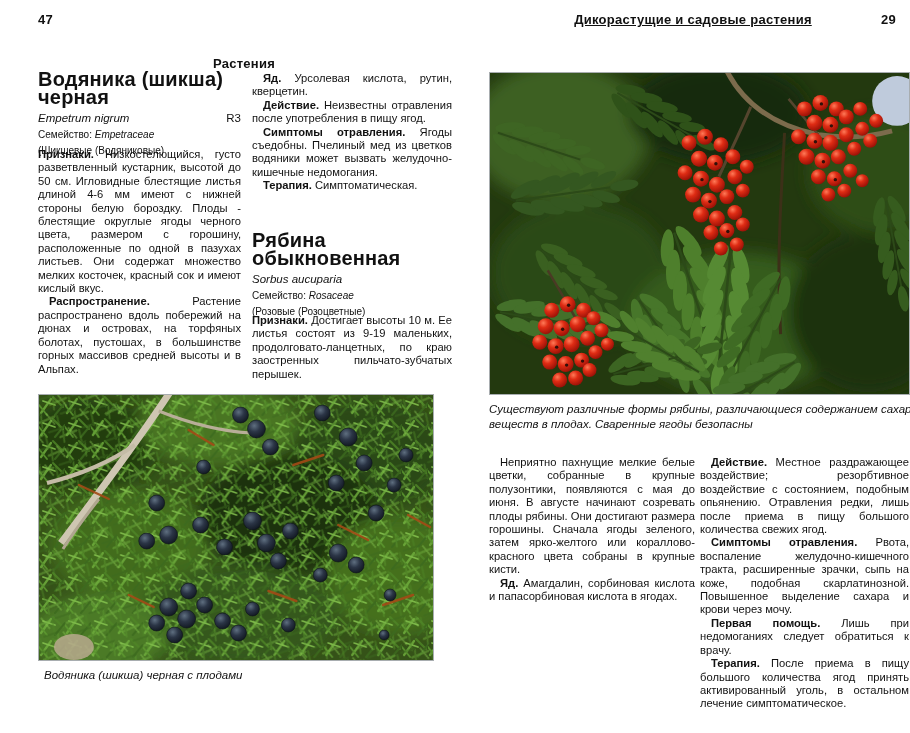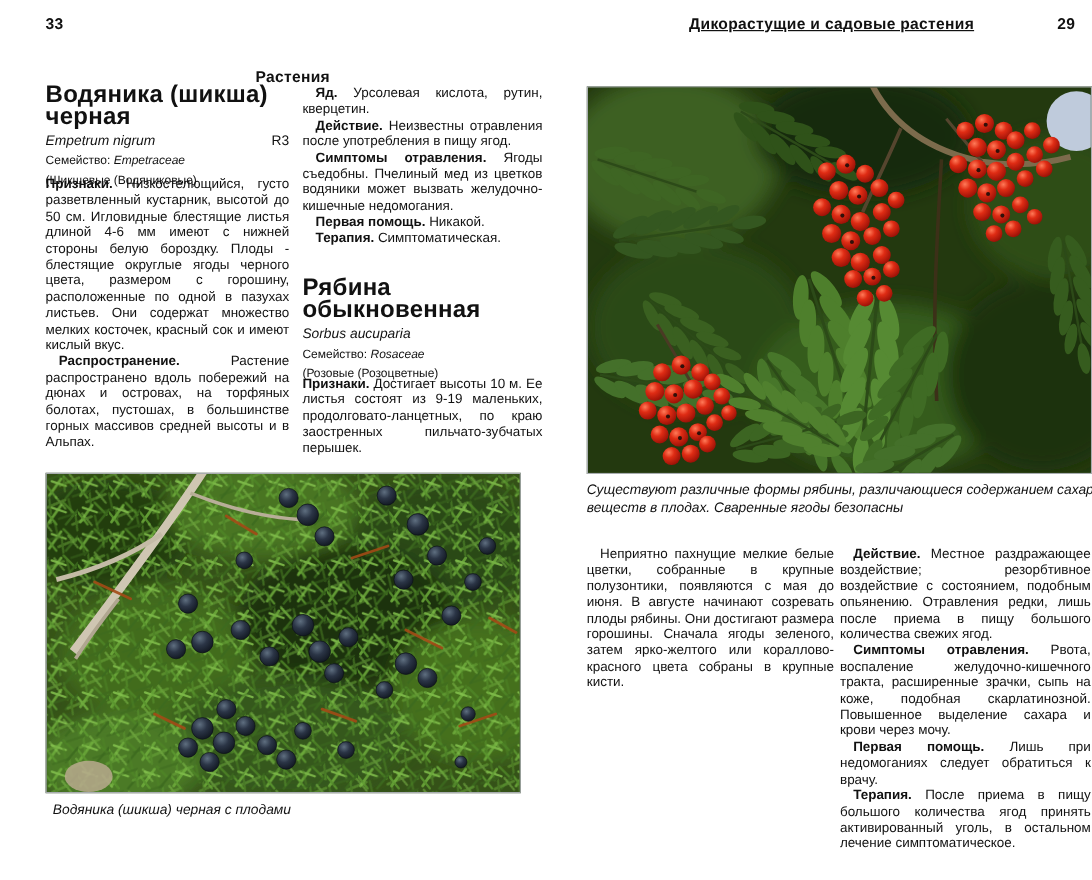--- a/index.html
+++ b/index.html
@@ -19,21 +19,21 @@
   .caption{position:absolute;font-style:italic;font-size:11.5px;line-height:15px;}
   .nowrapline{white-space:nowrap;}
   .photo{position:absolute;border:1px solid #a8adb0;box-sizing:border-box;background:#2c4414;}
   .photo svg{display:block;width:100%;height:100%;}
 </style>
 </head>
 <body>
 
 <div class="sheet">
 
-  <div class="hdr" style="left:38px;">33</div>
+  <div class="hdr" style="left:38px;">47</div>
   <div class="hdr hdr-center" style="left:38px;width:412px;margin-top:44px;">Растения</div>
   <div class="hdr hdr-center" style="left:489px;width:408px;text-decoration:underline;">Дикорастущие и садовые растения</div>
   <div class="hdr" style="right:14px;">29</div>
 
   <div class="species" style="position:absolute;left:38px;top:70px;width:203px;">
     <h2 class="sp-title">Водяника (шикша) черная</h2>
     <div class="latinline">
       <span class="it">Empetrum nigrum</span>
       <span class="risk">R3</span>
     </div>
@@ -46,21 +46,20 @@
 
   <div class="body-col" style="left:38px;top:148px;width:203px;">
     <p class="para noindent"><b class="lead">Признаки.</b> <span>Низкостелющийся, густо разветвленный кустарник, высотой до 50 см. Игловидные блестящие листья длиной 4-6 мм имеют с нижней стороны белую бороздку. Плоды - блестящие округлые ягоды черного цвета, размером с горошину, расположенные по одной в пазухах листьев. Они содержат множество мелких косточек, красный сок и имеют кислый вкус.</span></p>
     <p class="para"><b class="lead">Распространение.</b> <span>Растение распространено вдоль побережий на дюнах и островах, на торфяных болотах, пустошах, в большинстве горных массивов средней высоты и в Альпах.</span></p>
   </div>
 
   <div class="body-col" style="left:252px;top:72px;width:200px;">
     <p class="para"><b class="lead">Яд.</b> <span>Урсолевая кислота, рутин, кверцетин.</span></p>
     <p class="para"><b class="lead">Действие.</b> <span>Неизвестны отравления после употребления в пищу ягод.</span></p>
     <p class="para"><b class="lead">Симптомы отравления.</b> <span>Ягоды съедобны. Пчелиный мед из цветков водяники может вызвать желудочно-кишечные недомогания.</span></p>
-    <p class="para"><b class="lead">Первая помощь.</b> <span>Никакой.</span></p>
     <p class="para"><b class="lead">Терапия.</b> <span>Симптоматическая.</span></p>
   </div>
 
   <div class="species" style="position:absolute;left:252px;top:231px;width:200px;">
     <h2 class="sp-title">Рябина обыкновенная</h2>
     <div class="latinline">
       <span class="it">Sorbus aucuparia</span>
     </div>
     <div class="famline">
       <span>Семейство:</span>
@@ -317,20 +316,21 @@
       </g>
     </svg>
   </div>
   <div class="caption" style="left:489px;top:402px;width:460px;">
     <div class="nowrapline">Существуют различные формы рябины, различающиеся содержанием сахара и горьких</div>
     <div class="nowrapline">веществ в плодах. Сваренные ягоды безопасны</div>
   </div>
 
   <div class="body-col" style="left:489px;top:456px;width:206px;">
     <p class="para"><span>Неприятно пахнущие мелкие белые цветки, собранные в крупные полузонтики, появляются с мая до июня. В августе начинают созревать плоды рябины. Они достигают размера горошины. Сначала ягоды зеленого, затем ярко-желтого или кораллово-красного цвета собраны в крупные кисти.</span></p>
+    <p class="para"><b class="lead">Яд.</b> <span>Амагдалин, сорбиновая кислота и папасорбиновая кислота в ягодах.</span></p>
   </div>
 
   <div class="body-col" style="left:700px;top:456px;width:209px;">
     <p class="para"><b class="lead">Действие.</b> <span>Местное раздражающее воздействие; резорбтивное воздействие с состоянием, подобным опьянению. Отравления редки, лишь после приема в пищу большого количества свежих ягод.</span></p>
     <p class="para"><b class="lead">Симптомы отравления.</b> <span>Рвота, воспаление желудочно-кишечного тракта, расширенные зрачки, сыпь на коже, подобная скарлатинозной. Повышенное выделение сахара и крови через мочу.</span></p>
     <p class="para"><b class="lead">Первая помощь.</b> <span>Лишь при недомоганиях следует обратиться к врачу.</span></p>
     <p class="para"><b class="lead">Терапия.</b> <span>После приема в пищу большого количества ягод принять активированный уголь, в остальном лечение симптоматическое.</span></p>
   </div>
 
 </div>

